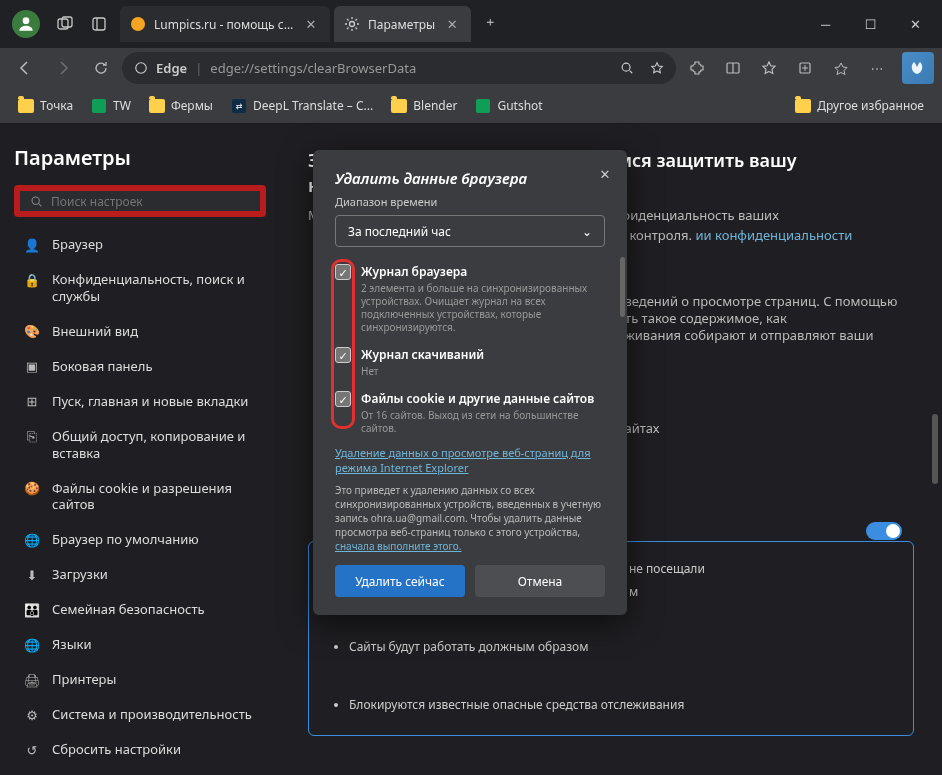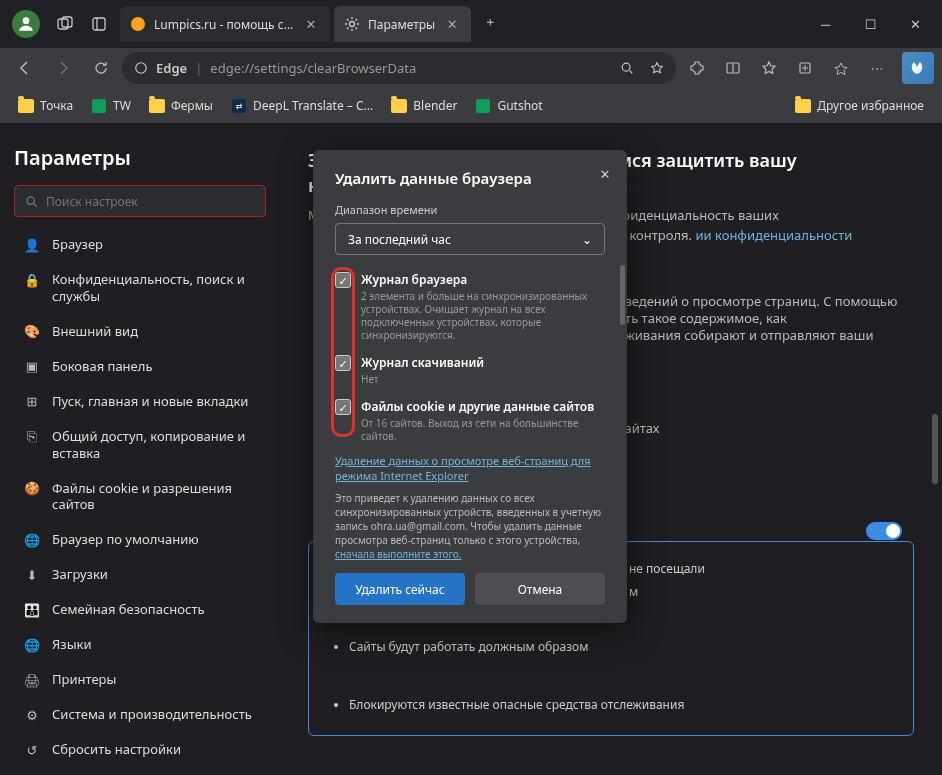--- a/index.html
+++ b/index.html
@@ -33,42 +33,42 @@
 .bm .bmicn{width:16px;height:16px;display:flex;align-items:center;justify-content:center;}
 .folder{width:16px;height:14px;background:#ffd04c;border-radius:2px;position:relative;}
 .folder::before{content:"";position:absolute;top:-3px;left:0;width:6px;height:3px;background:#ffd04c;border-radius:2px 2px 0 0;}
 .gsheet{width:14px;height:14px;background:#0f9d58;border-radius:2px;}
 .bm-spacer{flex:1;}
 
 .content{display:flex;height:calc(775px - 48px - 40px - 36px);background:#1f1f23;}
 
 .sidebar{width:280px;padding:20px 14px;overflow-y:auto;}
 .sidebar h1{font-size:20px;font-weight:600;margin-bottom:14px;color:#fff;}
-.search{background:#2b2c30;border:1px solid #b91c1c;border-radius:4px;height:32px;display:flex;align-items:center;padding:0 10px;gap:8px;margin-bottom:10px;}
+.search{background:#2b2c30;border:6px solid #b91c1c;border-radius:4px;height:32px;display:flex;align-items:center;padding:0 10px;gap:8px;margin-bottom:10px;}
 .search input{background:transparent;border:none;outline:none;color:#ccc;font-size:12px;flex:1;}
 .menu{list-style:none;}
 .menu li{display:flex;align-items:flex-start;gap:12px;padding:9px 10px;border-radius:4px;color:#ddd;font-size:13px;line-height:1.3;}
 .menu .micn{width:16px;height:16px;flex-shrink:0;margin-top:1px;color:#bbb;display:flex;align-items:center;justify-content:center;}
 
 .main{flex:1;padding:24px 28px;overflow-y:auto;position:relative;}
 .main h2{font-size:18px;font-weight:600;line-height:1.4;margin-bottom:8px;}
 .main .sub{font-size:13px;color:#bbb;line-height:1.5;}
 .link{color:#6fb5d8;}
 .main .body-text{font-size:13px;color:#bbb;line-height:1.6;margin-top:20px;}
 .toggle{position:absolute;right:40px;top:398px;width:36px;height:18px;background:#3a8de0;border-radius:10px;}
 .toggle::after{content:"";position:absolute;right:2px;top:2px;width:14px;height:14px;background:#fff;border-radius:50%;}
 .bulletbox{border:1px solid #3a8de0;border-radius:6px;margin-top:220px;padding:18px 22px 18px 40px;}
 .bulletbox ul{font-size:12px;color:#ccc;line-height:1.9;}
 .bulletbox li{list-style:disc;margin-top:36px;}
 
 .scrollbar{position:absolute;right:4px;top:290px;width:6px;height:70px;background:#555;border-radius:3px;}
 
 .dialog{position:absolute;left:313px;top:150px;width:314px;background:#3b3c40;border-radius:6px;box-shadow:0 8px 32px rgba(0,0,0,0.6);padding:18px 0 18px 0;z-index:10;}
 .dialog .dclose{position:absolute;right:12px;top:14px;width:20px;height:20px;display:flex;align-items:center;justify-content:center;color:#ccc;}
-.dialog h3{font-size:15px;font-weight:600;padding:0 22px;margin-bottom:14px;}
+.dialog h3{font-size:15px;font-weight:600;padding:0 22px;margin-bottom:6px;font-style:italic;}
 .dialog .dlabel{font-size:11px;color:#ccc;padding:0 22px;margin-bottom:6px;}
 .dialog .select{margin:0 22px 10px 22px;height:32px;border:1px solid #777;border-radius:4px;display:flex;align-items:center;padding:0 12px;justify-content:space-between;font-size:12px;}
 .dialog .items{padding:0 12px 0 22px;max-height:180px;overflow:hidden;position:relative;}
 .redbox{position:absolute;left:18px;top:2px;width:24px;height:170px;border:3px solid #e03030;border-radius:10px;z-index:5;pointer-events:none;}
 .ditem{display:flex;gap:10px;padding:6px 0;align-items:flex-start;}
 .chk{width:16px;height:16px;border:1.5px solid #ccc;border-radius:3px;flex-shrink:0;display:flex;align-items:center;justify-content:center;margin-top:1px;background:#3b3c40;}
 .chk.on{background:#767676;}
 .chk.on::after{content:"✓";font-size:11px;color:#fff;line-height:1;}
 .ditem .dt{flex:1;}
 .ditem .dt .t1{font-size:12px;font-weight:600;color:#fff;}

